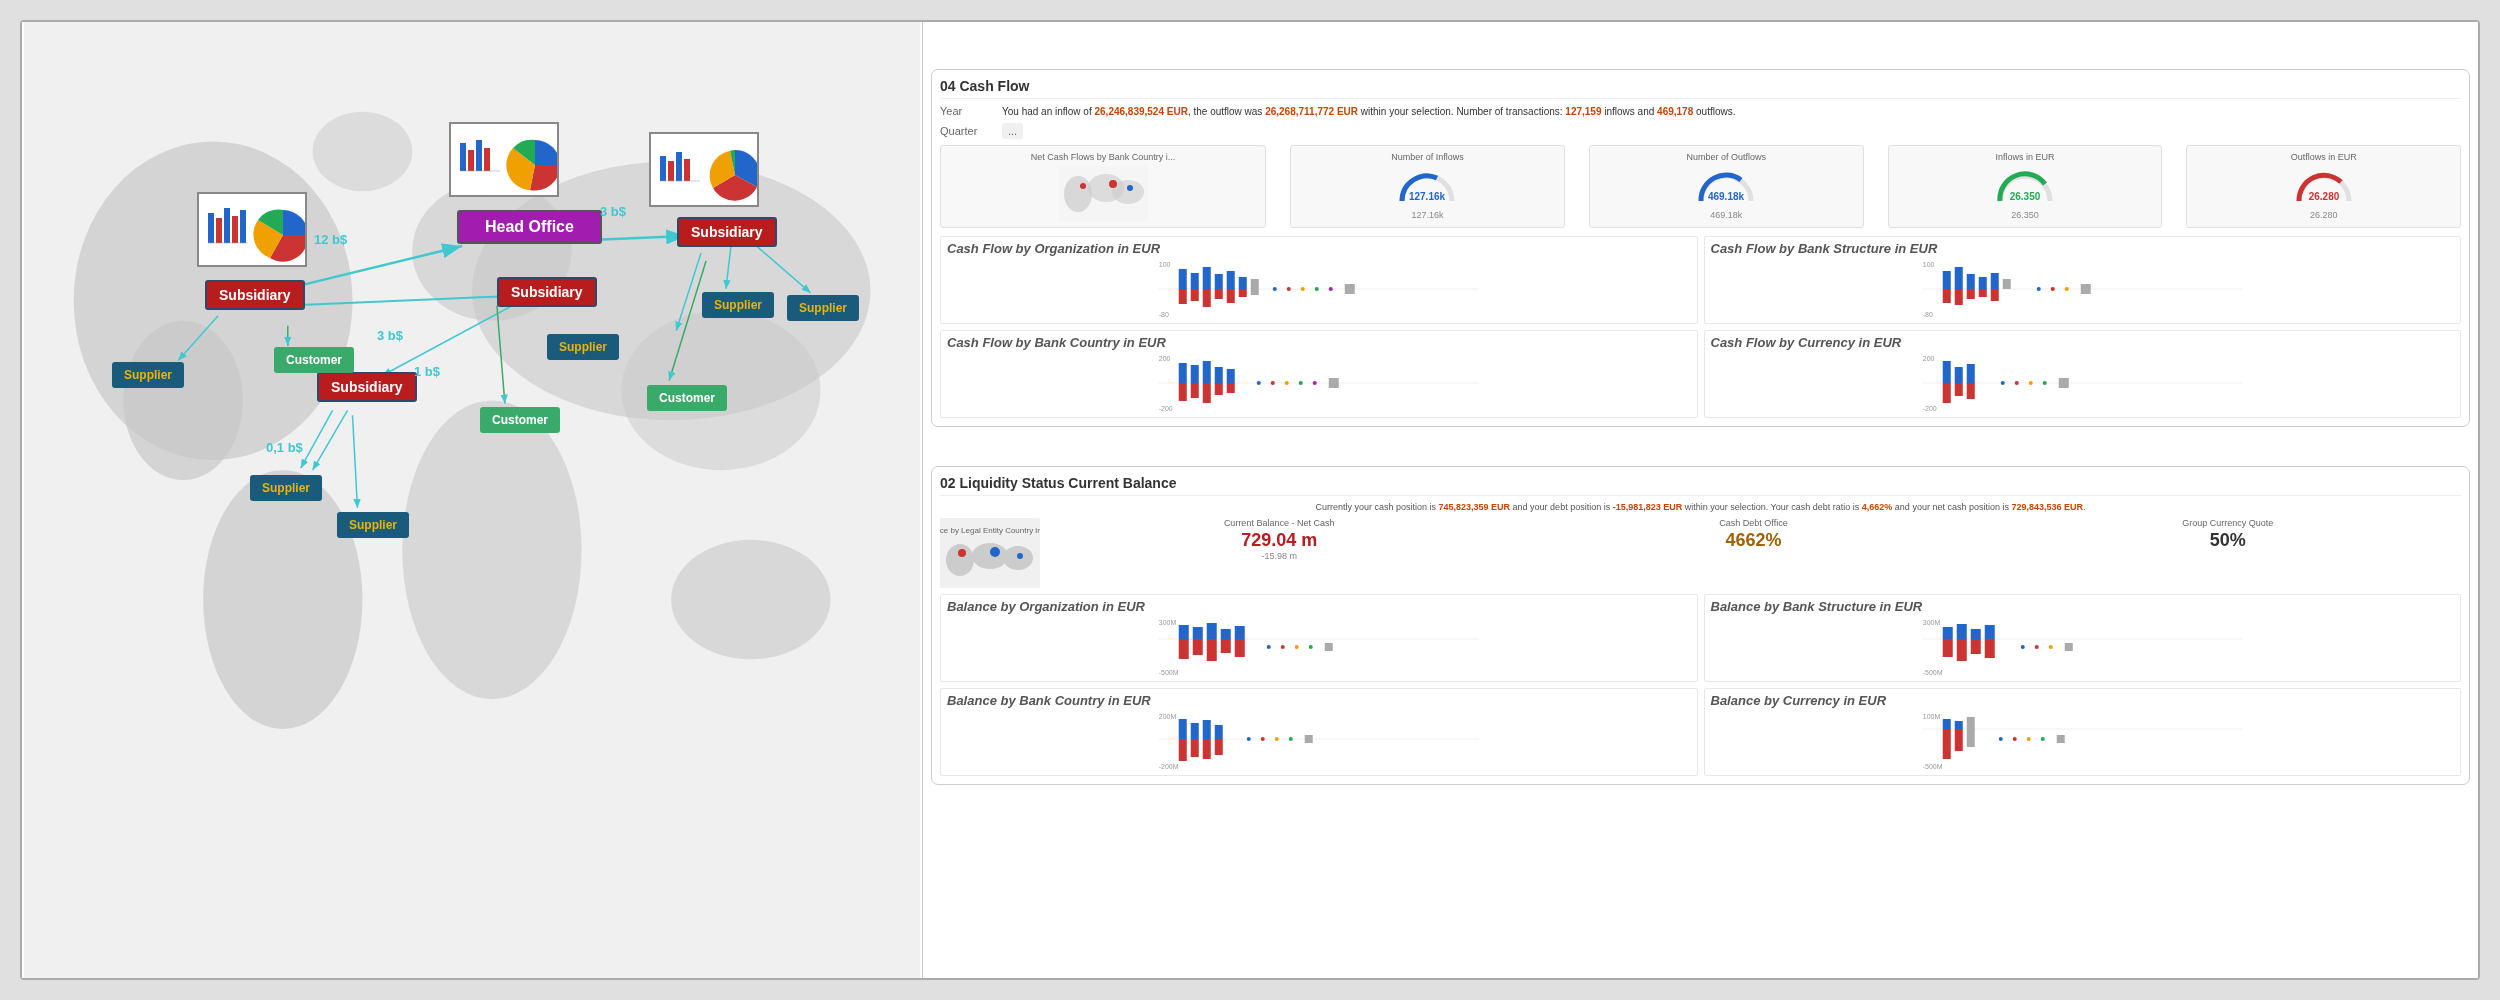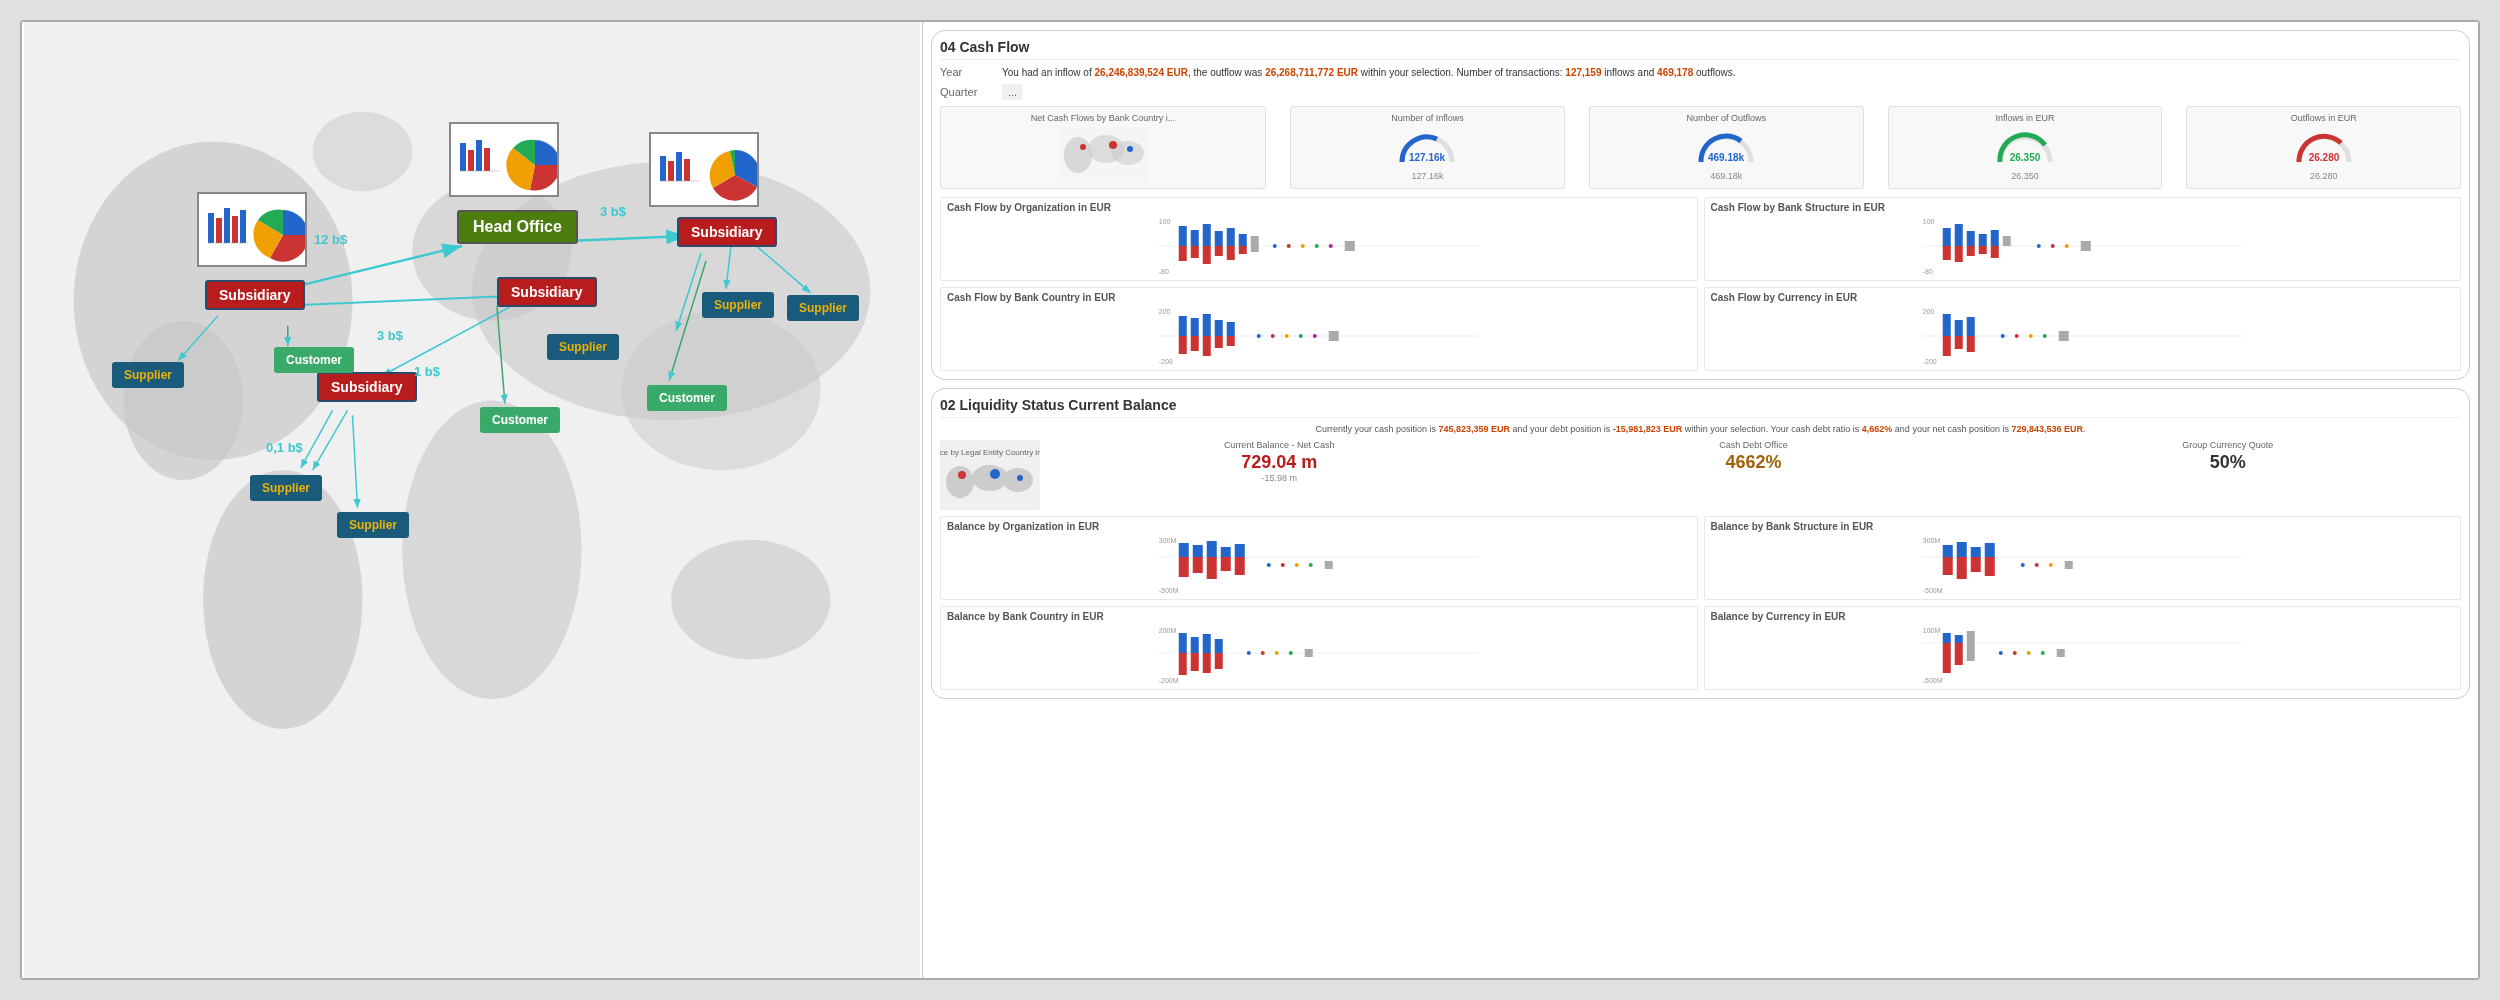--- a/index.html
+++ b/index.html
@@ -57,25 +57,25 @@
       font-size: 14px;
       white-space: nowrap;
       border: 2px solid;
     }
     .node-subsidiary {
       background: #b91c1c;
       color: white;
       border-color: #2d4a6b;
     }
     .node-head-office {
-      background: #4d7c0f;
+      background: #a21caf;
       color: white;
       border-color: #555;
       font-size: 16px;
-      padding: 6px 14px;
+      padding: 6px 26px;
     }
     .node-supplier {
       background: #1a5a7a;
       color: #eab308;
       border-color: #1a5a7a;
       font-size: 12px;
       padding: 4px 10px;
     }
     .node-customer {
       background: #3aaa6a;
@@ -86,23 +86,24 @@
     }
     .flow-label {
       color: #40c8d0;
       font-weight: bold;
       font-size: 13px;
       position: absolute;
     }
     
     .dashboard-section {
       border: 1px solid #ccc;
-      border-radius: 14px;
+      border-radius: 7px;
       margin-bottom: 8px;
       padding: 8px;
+      margin-top: 39px;
     }
     .section-title {
       font-size: 14px;
       font-weight: bold;
       color: #333;
       margin-bottom: 6px;
       border-bottom: 1px solid #eee;
       padding-bottom: 4px;
     }
     .filter-row {
@@ -160,24 +161,25 @@
       display: grid;
       grid-template-columns: 1fr 1fr;
       gap: 6px;
     }
     .chart-card {
       border: 1px solid #e8e8e8;
       border-radius: 2px;
       padding: 4px 6px;
     }
     .chart-title {
-      font-size: 10px;
+      font-size: 13px;
       color: #555;
       margin-bottom: 3px;
       font-weight: bold;
+      font-style: italic;
     }
     .chart-area {
       height: 60px;
       position: relative;
       overflow: hidden;
     }
     
     .liquidity-info {
       font-size: 9px;
       color: #555;

